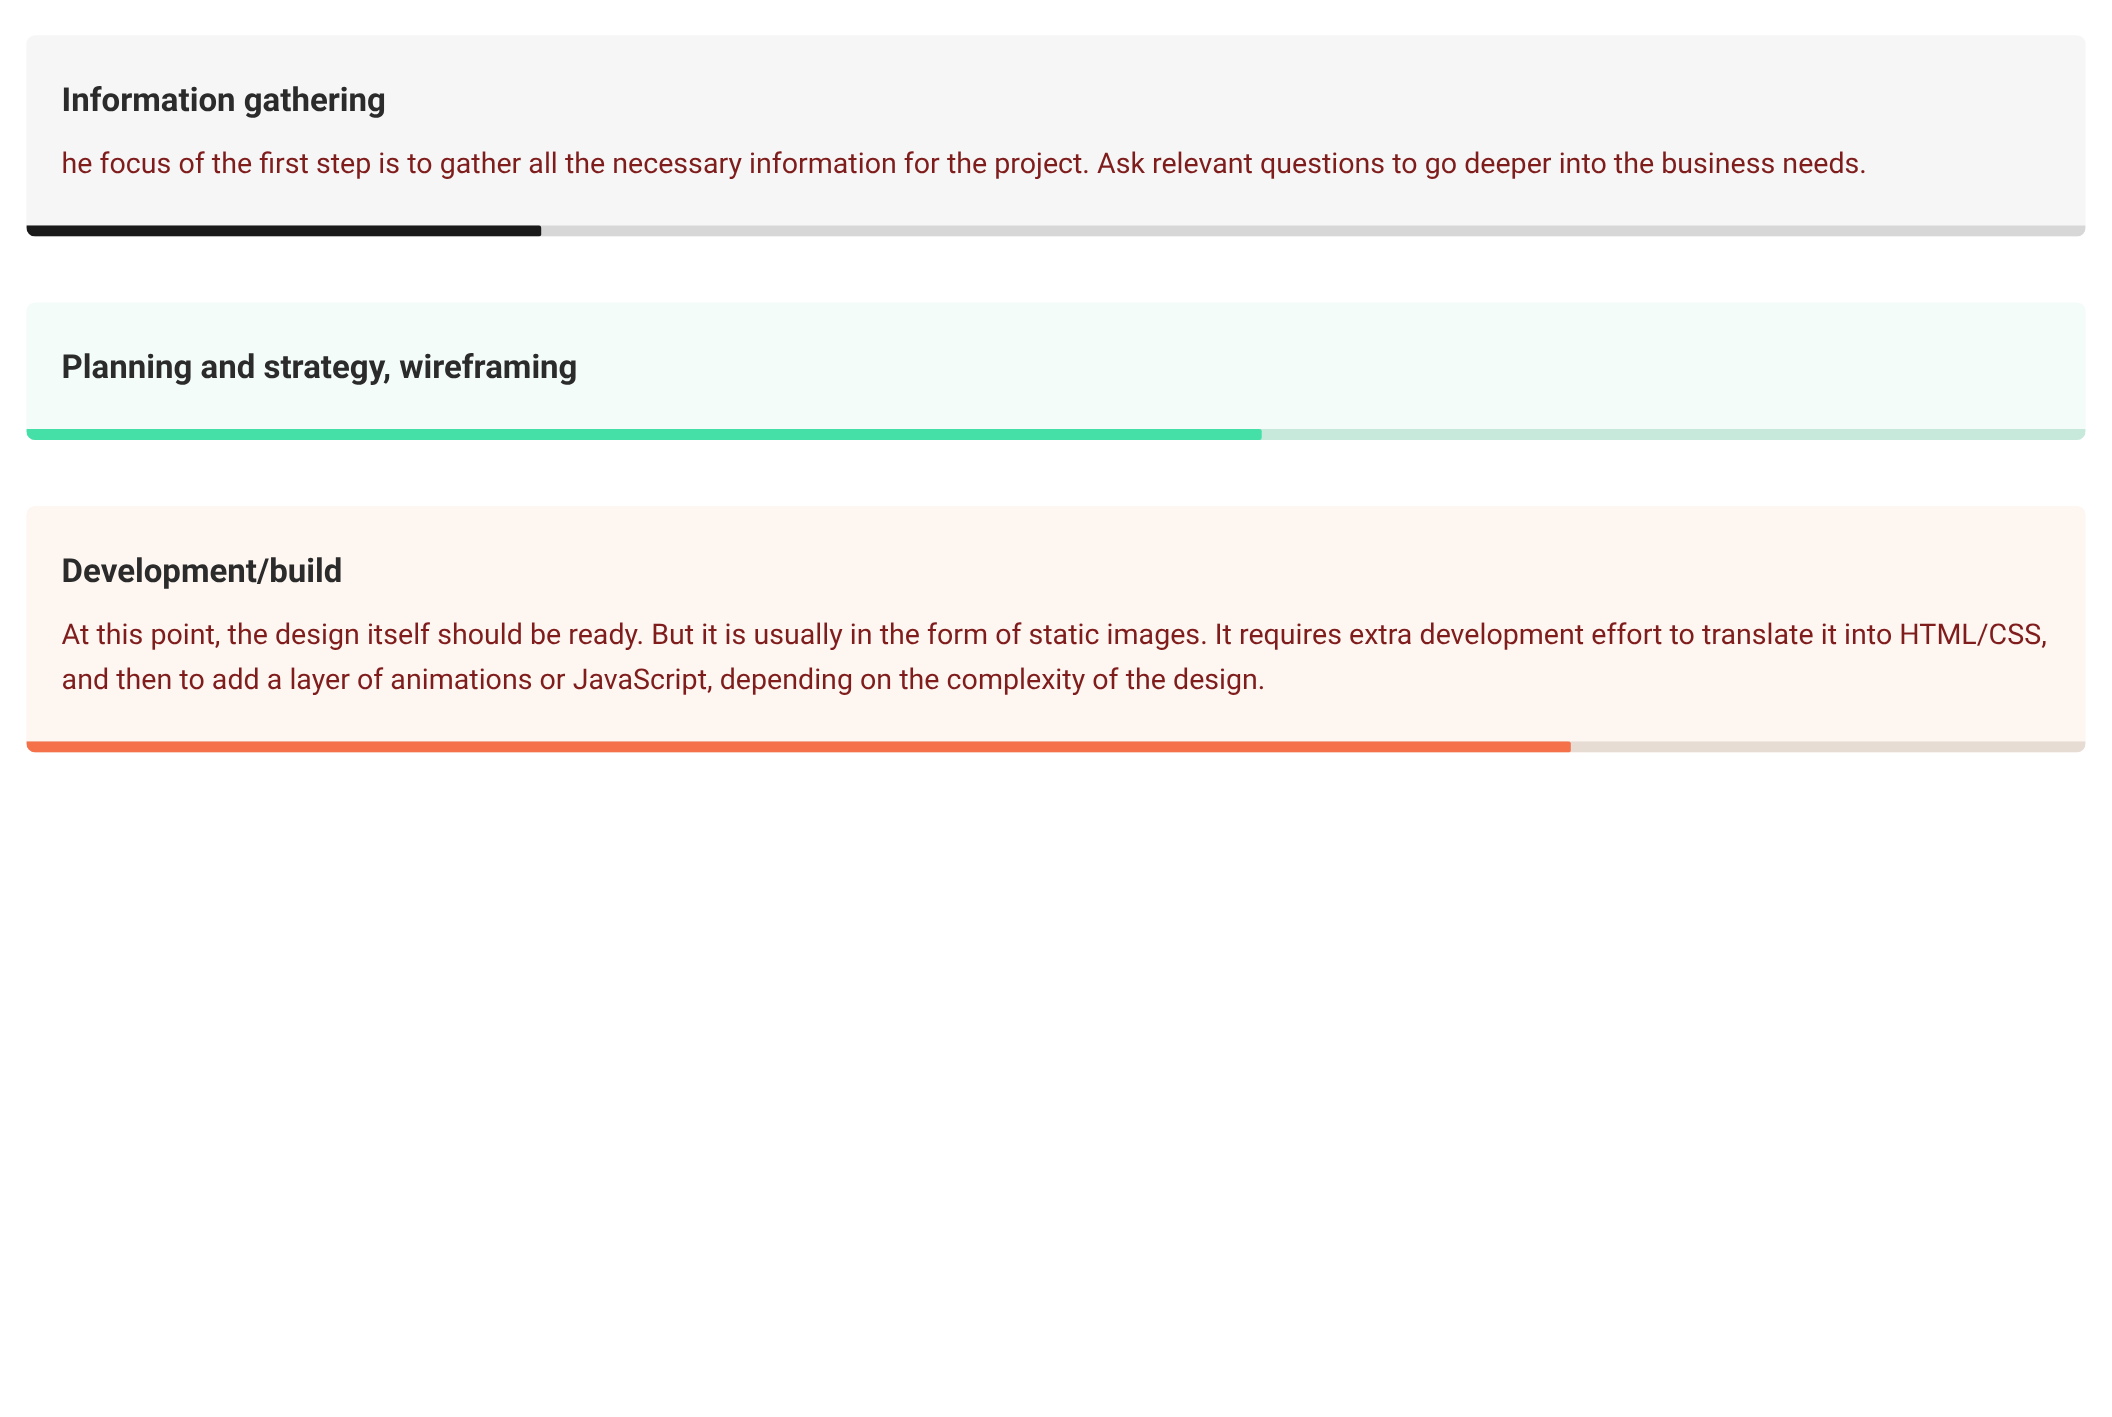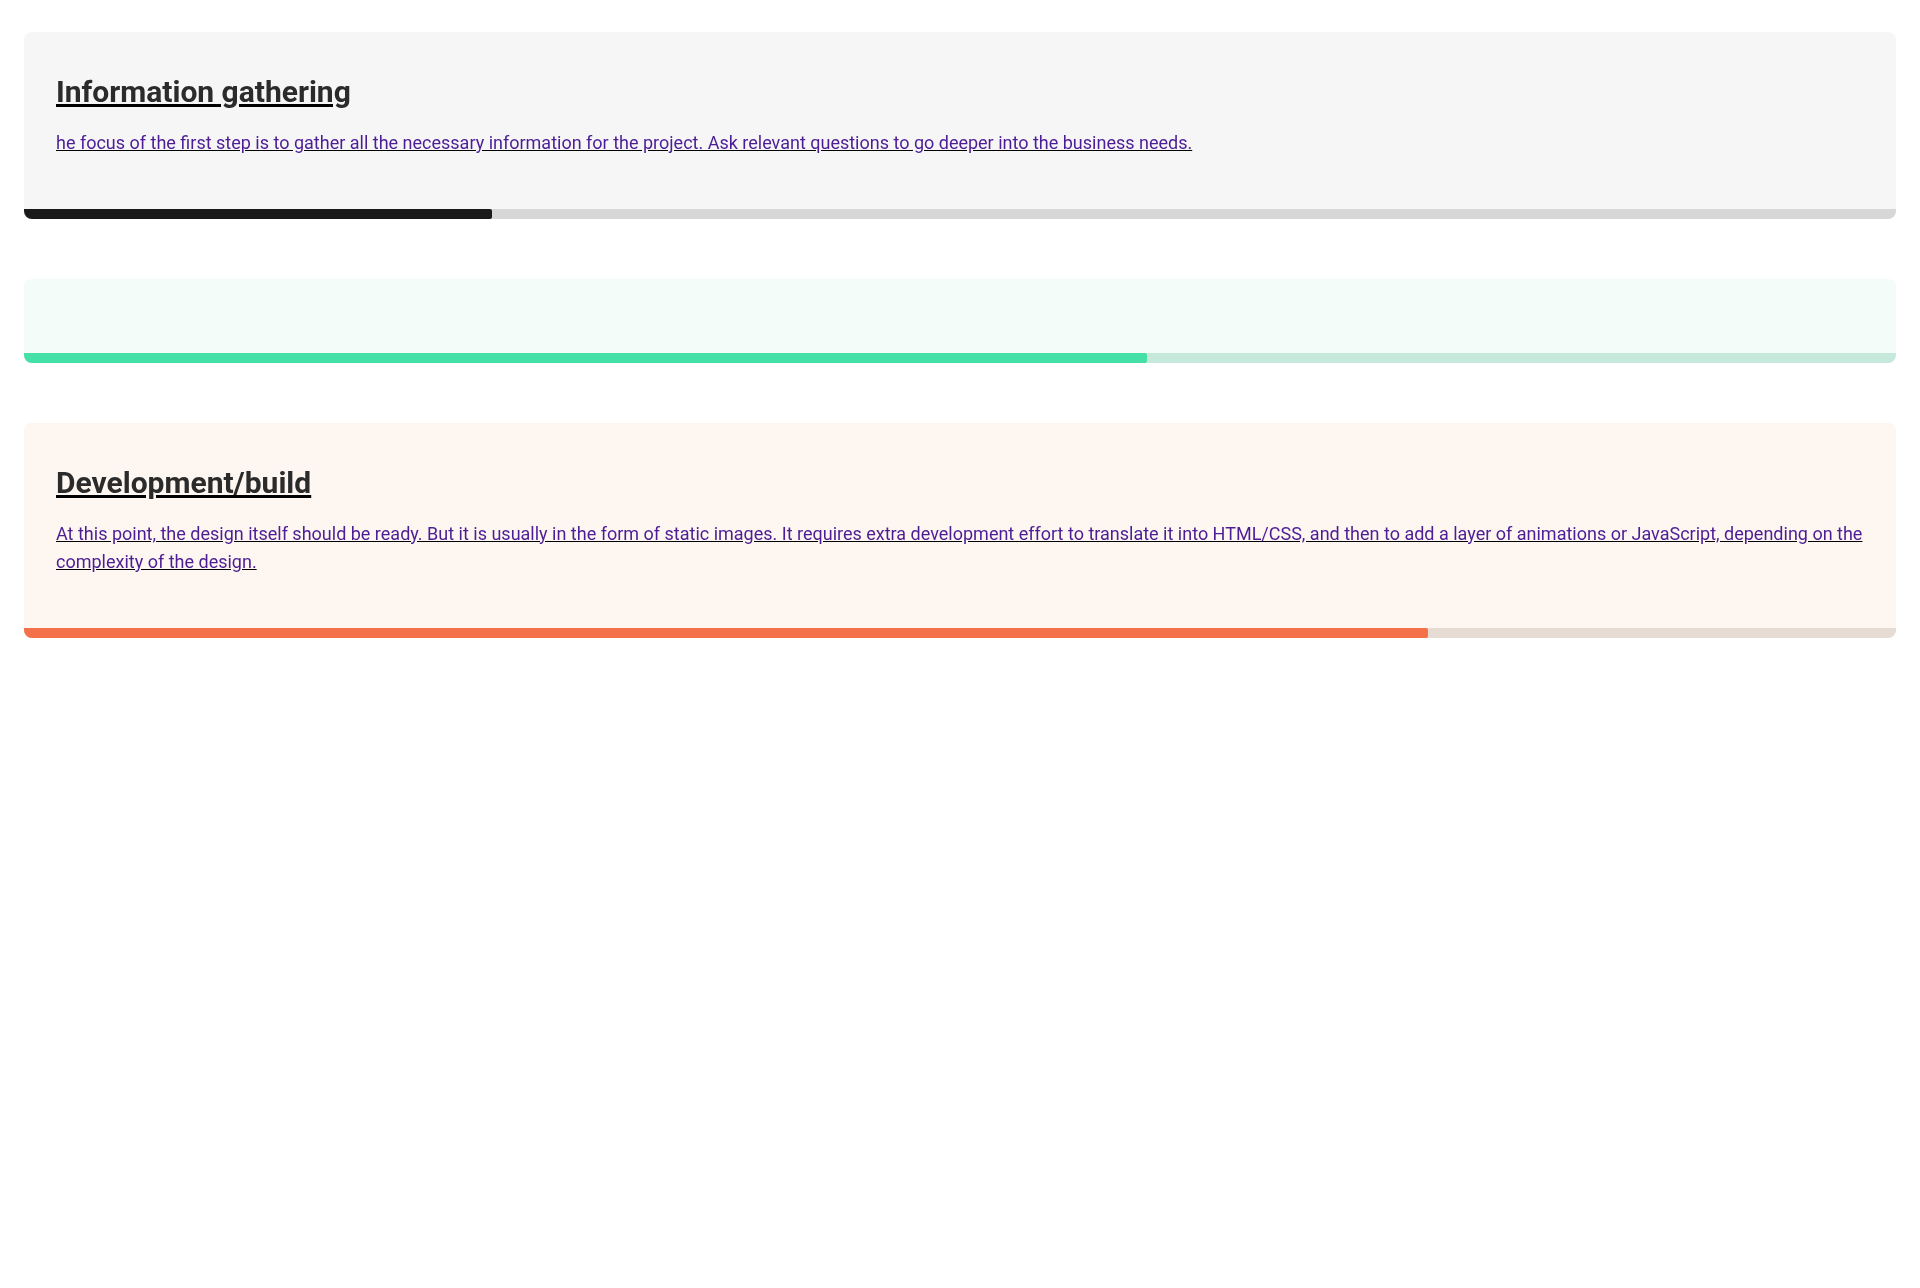--- a/index.html
+++ b/index.html
@@ -9,25 +9,24 @@
     }
     
     body {
       font-family: -apple-system, BlinkMacSystemFont, 'Segoe UI', Roboto, Helvetica, Arial, sans-serif;
       background: #ffffff;
       padding: 32px 24px;
     }
     
     .card {
       border-radius: 8px;
-      padding: 40px 32px 44px 32px;
+      padding: 40px 32px 28px 32px;
       margin-bottom: 60px;
       position: relative;
       overflow: hidden;
-      text-decoration: underline;
     }
     
     .card-gray {
       background-color: #f6f6f6;
     }
     
     .card-teal {
       background-color: #f3fcf8;
     }
     
@@ -37,23 +36,23 @@
     
     .card-title {
       font-size: 30px;
       font-weight: 700;
       color: #2b2b2b;
       margin-bottom: 18px;
       line-height: 1.3;
     }
     
     .card-description {
-      font-size: 18px;
+      font-size: 26px;
       font-weight: 400;
-      color: #4c1d95;
+      color: #7f1d1d;
       line-height: 1.55;
       margin-bottom: 18px;
     }
     
     .progress-track {
       position: absolute;
       left: 0;
       right: 0;
       bottom: 0;
       height: 10px;
@@ -93,20 +92,21 @@
 
 <div class="card card-gray">
   <h2 class="card-title">Information gathering</h2>
   <p class="card-description">he focus of the first step is to gather all the necessary information for the project. Ask relevant questions to go deeper into the business needs.</p>
   <div class="progress-track progress-track-gray">
     <div class="progress-fill progress-fill-gray" style="width:25%"></div>
   </div>
 </div>
 
 <div class="card card-teal">
+  <h2 class="card-title">Planning and strategy, wireframing</h2>
   <div class="progress-track progress-track-teal">
     <div class="progress-fill progress-fill-teal" style="width:60%"></div>
   </div>
 </div>
 
 <div class="card card-orange">
   <h2 class="card-title">Development/build</h2>
   <p class="card-description">At this point, the design itself should be ready. But it is usually in the form of static images. It requires extra development effort to translate it into HTML/CSS, and then to add a layer of animations or JavaScript, depending on the complexity of the design.</p>
   <div class="progress-track progress-track-orange">
     <div class="progress-fill progress-fill-orange" style="width:75%"></div>

